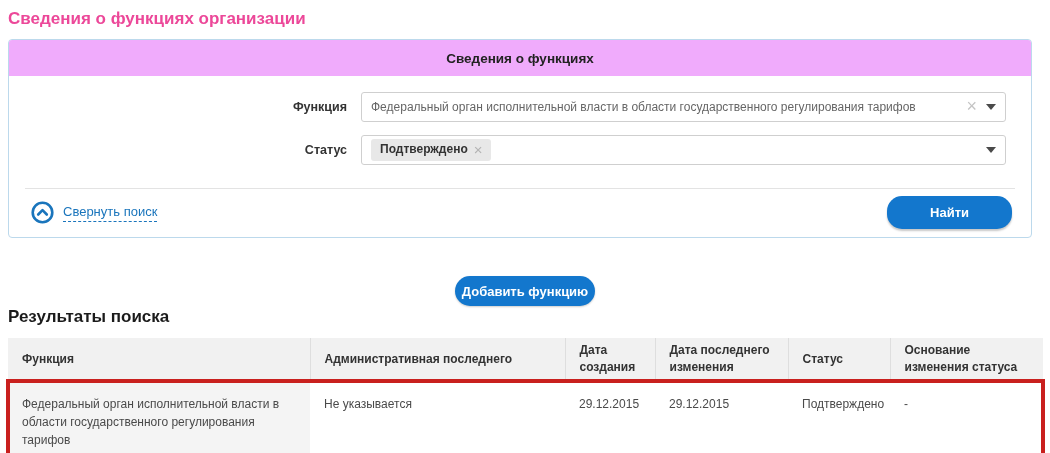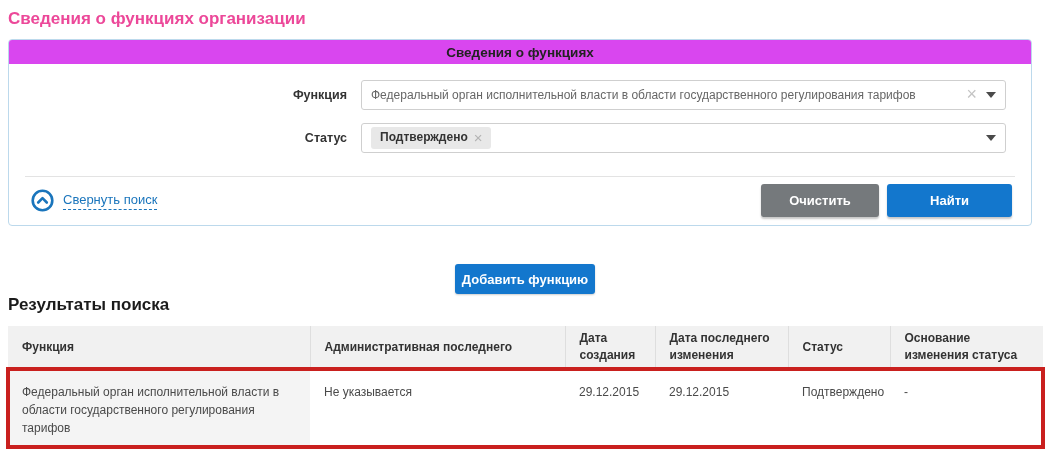--- a/index.html
+++ b/index.html
@@ -11,21 +11,21 @@
     font-size: 17px; font-weight: bold; color: #ec4899;
     margin: 9px 0 10px 0; letter-spacing: 0;
   }
 
   
   .panel {
     width: 1024px; border: 1px solid #bcd9ec; border-radius: 4px;
     background: #fff; overflow: hidden;
   }
   .panel-header {
-    height: 24px; background: #d946ef; display: flex;
+    height: 36px; background: #f0abfc; display: flex;
     align-items: center; justify-content: center;
     font-size: 13.5px; font-weight: bold; color: #222;
   }
   .panel-body { padding-top: 16px; }
   .form-row { display: flex; align-items: center; margin-bottom: 13px; }
   .f-label {
     width: 352px; text-align: right; padding-right: 14px;
     font-size: 12.5px; font-weight: bold; color: #333;
   }
   .combo {
@@ -64,21 +64,21 @@
   }
   .collapse-link .link-text {
     font-size: 13px; border-bottom: 1px dashed #1a75bc; padding-bottom: 2px;
   }
   .btn {
     border: none; border-radius: 3px; color: #fff; font-weight: bold;
     font-size: 13px; font-family: inherit; cursor: pointer;
     height: 33px; box-shadow: 0 2px 2px rgba(0,0,0,0.22);
   }
   .btn-gray { background: #75797c; width: 118px; }
-  .btn-blue { background: #1377cd; width: 125px; }
+  .btn-blue { background: #1377cd; width: 125px; border-radius: 15px; }
   .footer-buttons { display: flex; gap: 8px; }
 
   
   .add-row { display: flex; justify-content: center; margin-top: 38px; width: 1034px; }
   .btn-add { width: 140px; height: 30px; box-shadow: 0 1px 2px rgba(0,0,0,0.2); }
 
   
   h2.results-title { font-size: 17px; font-weight: bold; color: #1b1b1b; margin: 1px 0 11px 0; }
 
   table.results {
@@ -142,21 +142,20 @@
         <div class="collapse-link">
           <span style="display:inline-flex;">
             <svg width="23" height="23" viewBox="0 0 23 23">
               <circle cx="11.5" cy="11.5" r="9.8" fill="none" stroke="#1a75bc" stroke-width="2.6"></circle>
               <polyline points="7.2,13.5 11.5,9.2 15.8,13.5" fill="none" stroke="#1a75bc" stroke-width="2.6" stroke-linecap="round" stroke-linejoin="round"></polyline>
             </svg>
           </span>
           <span class="link-text">Свернуть поиск</span>
         </div>
         <div class="footer-buttons">
-          <button class="btn btn-gray">Очистить</button>
           <button class="btn btn-blue">Найти</button>
         </div>
       </div>
 
     </div>
   </section>
 
   <div class="add-row">
     <button class="btn btn-blue btn-add">Добавить функцию</button>
   </div>

